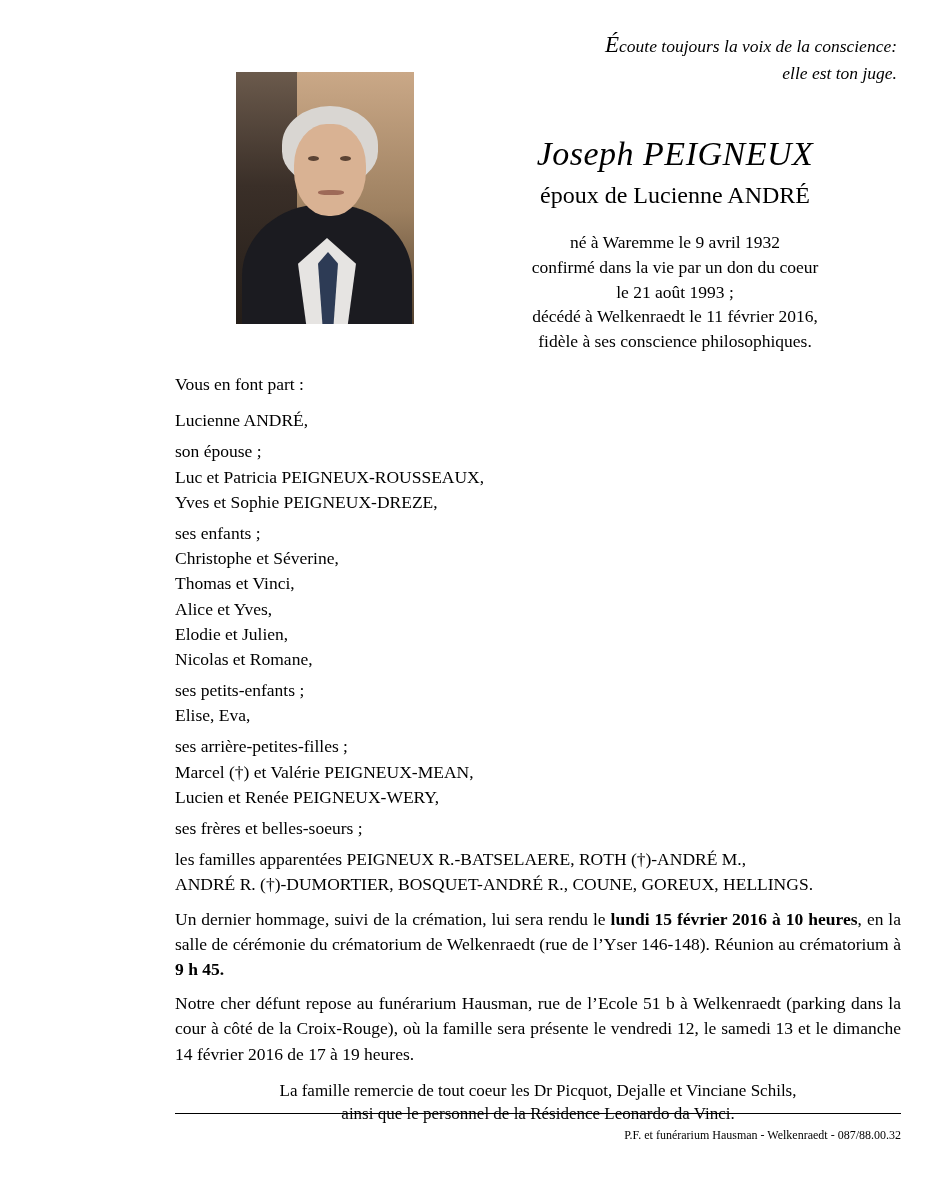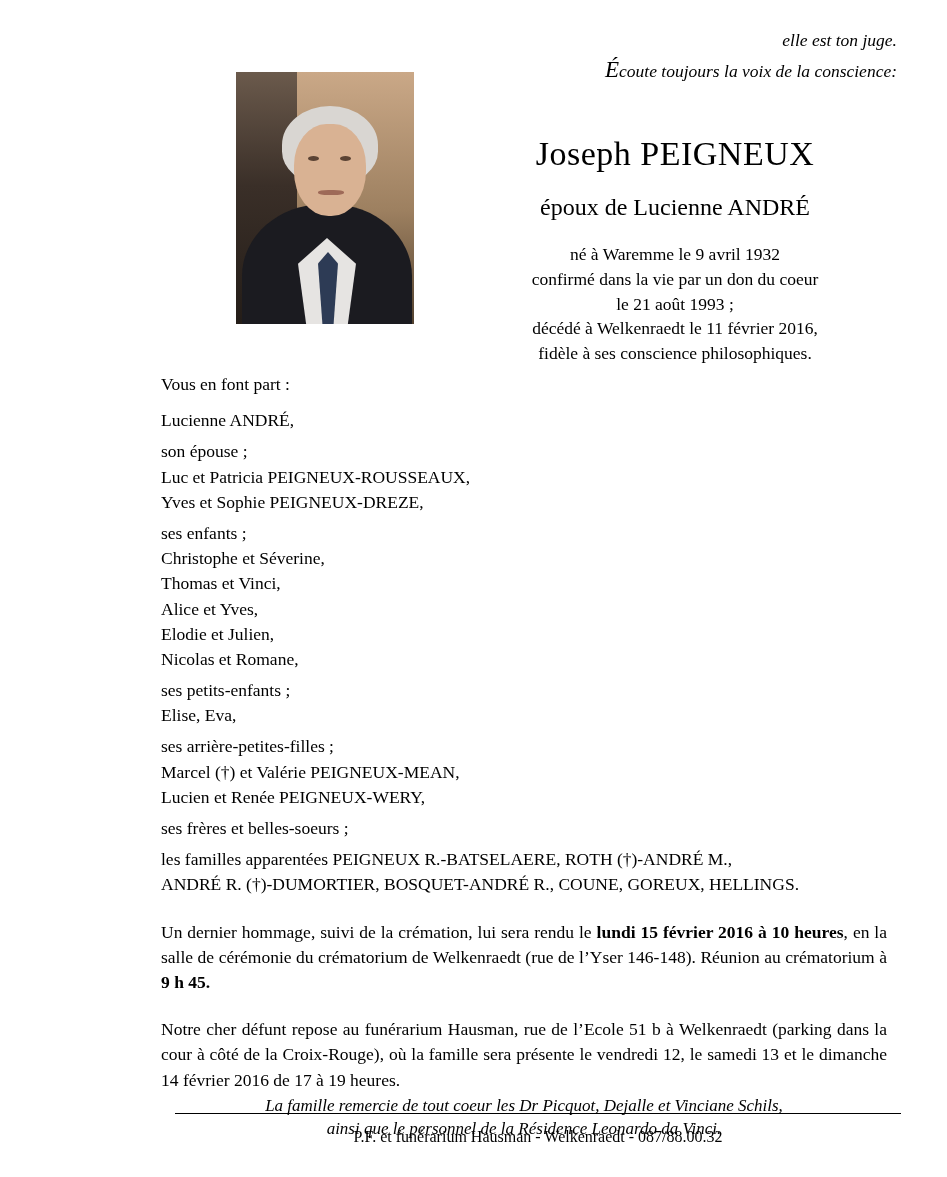--- a/index.html
+++ b/index.html
@@ -120,84 +120,84 @@
     position: absolute;
     left: 440px;
     top: 134px;
     width: 470px;
     text-align: center;
   }
   .name {
     font-size: 34px;
     letter-spacing: 0.5px;
     line-height: 1.15;
+    font-style: italic;
   }
   .spouse-of {
     font-size: 24px;
-    margin-top: 20px;
+    margin-top: 8px;
     line-height: 1.2;
   }
   .bio {
     margin-top: 20px;
     font-size: 17.5px;
     line-height: 1.42;
   }
 
   
   .body-col {
     position: absolute;
-    left: 161px;
+    left: 175px;
     top: 372px;
     width: 726px;
     font-size: 17.5px;
     line-height: 1.44;
   }
   .line { white-space: pre-wrap; }
   .gap-sm { height: 11px; }
   .gap-xs { height: 6px; }
   .right { text-align: left; }
   .para {
-    margin-top: 22px;
+    margin-top: 9px;
     text-align: justify;
   }
   .para b { font-weight: bold; }
 
   .thanks {
-    margin-top: 1px;
+    margin-top: 12px;
     text-align: center;
-    font-style: italic;
     font-size: 17px;
     line-height: 1.4;
   }
 
   
   .rule {
     position: absolute;
     left: 175px;
     top: 1113px;
     width: 726px;
     border-top: 1px solid #000;
   }
   .footer {
     position: absolute;
     left: 175px;
     top: 1128px;
     width: 726px;
-    text-align: center;
-    font-size: 16px;
+    text-align: right;
+    font-size: 12px;
   }
 </style>
 </head>
 <body>
 
 <div class="page">
 
   <div class="epigraph">
+    <div><span class="dropcap">É</span><span>coute toujours la voix de la conscience:</span></div>
     <div>elle est ton juge.</div>
-    <div><span class="dropcap">É</span><span>coute toujours la voix de la conscience:</span></div>
   </div>
 
   <div class="portrait">
     <div class="bg-left"></div>
     <div class="bg-right2"></div>
     <div class="shoulders"></div>
     <div class="shirt"></div>
     <div class="tie"></div>
     <div class="hair"></div>
     <div class="face"></div>

